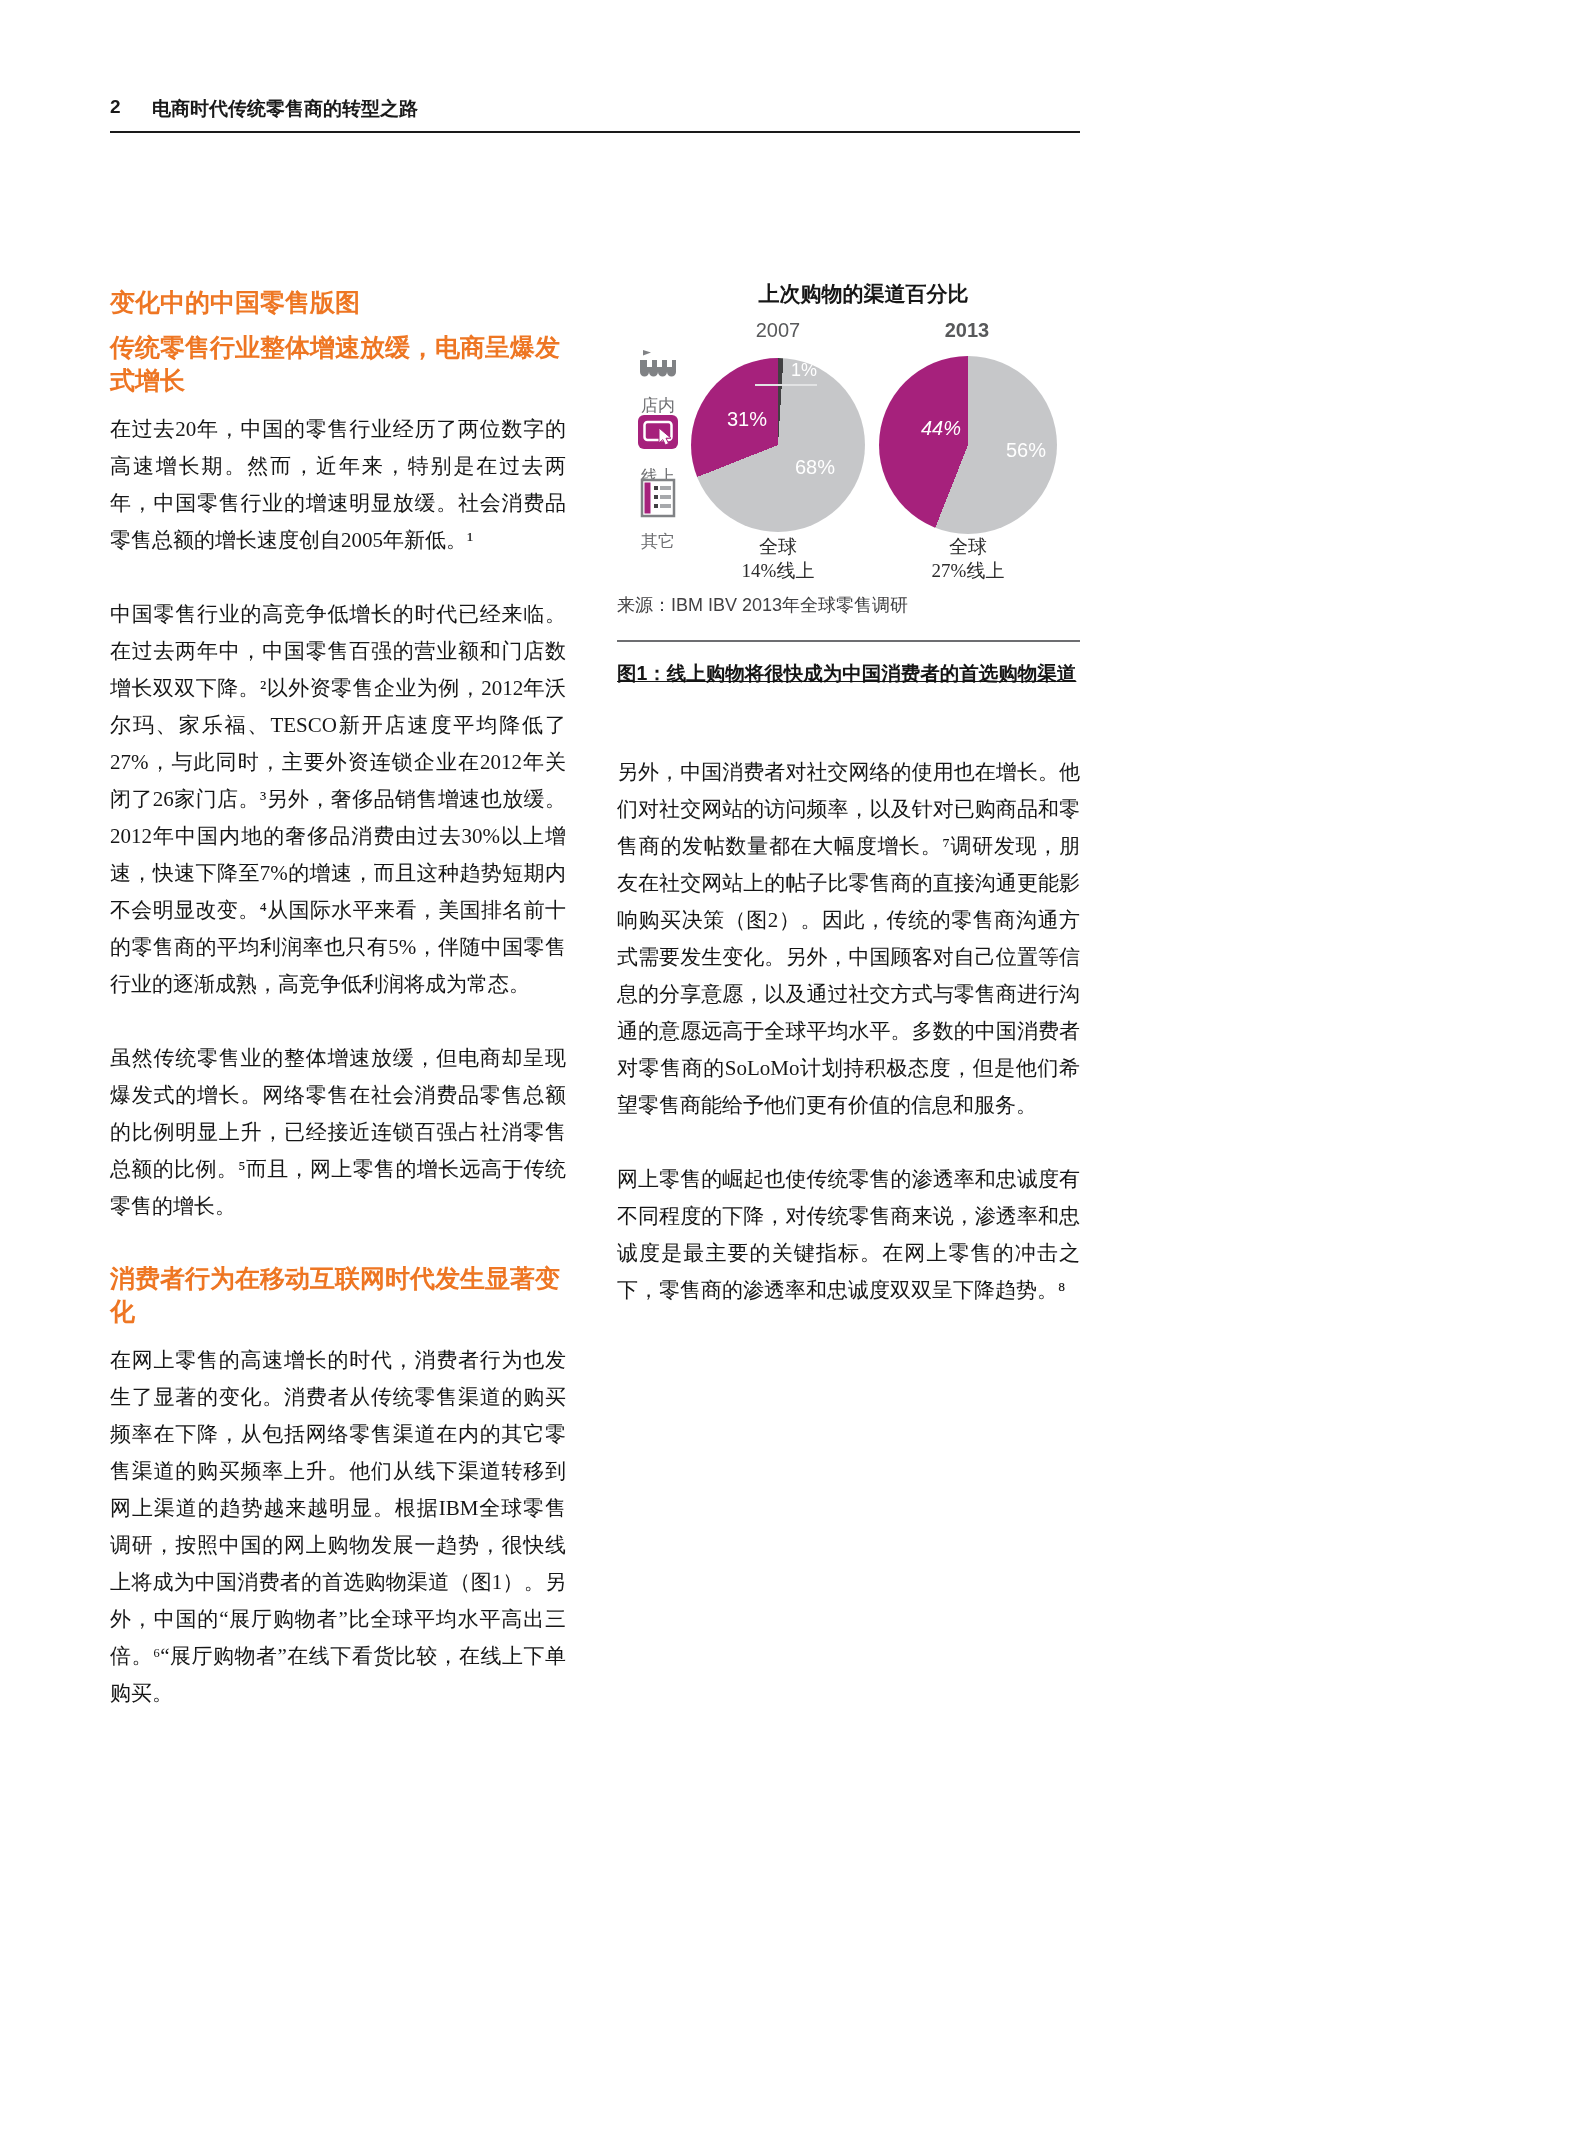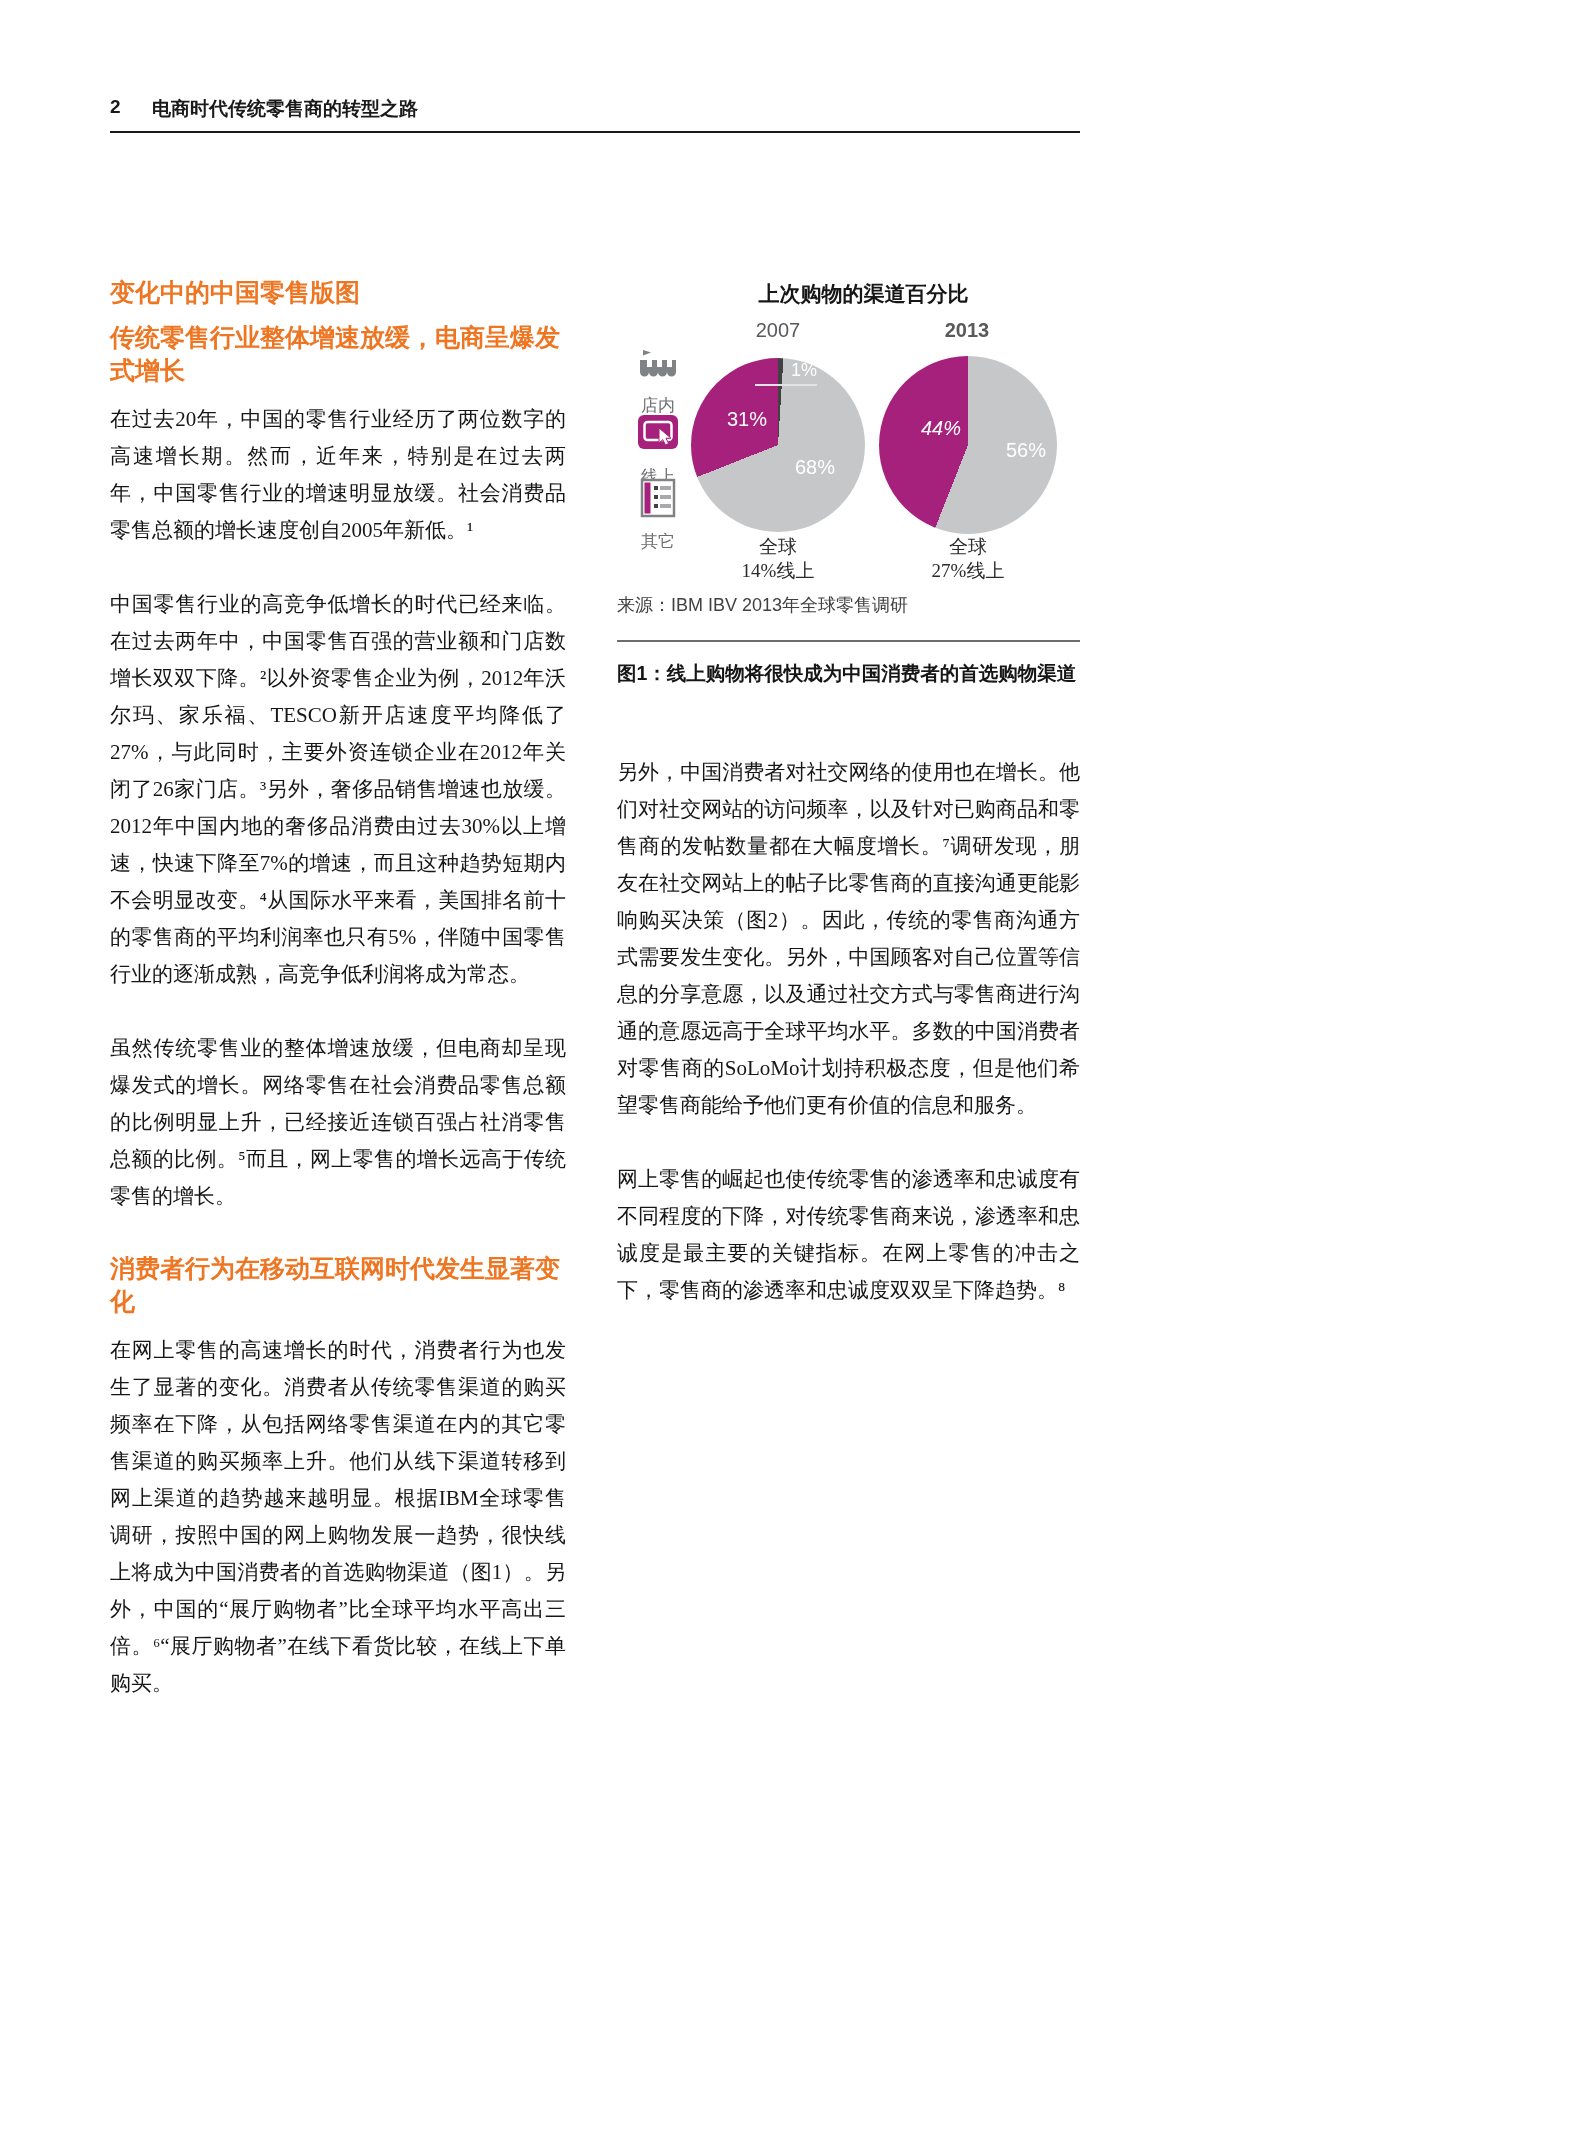--- a/index.html
+++ b/index.html
@@ -26,21 +26,21 @@
   }
   
   .col { position:absolute; top:272px; }
   .col-left  { left:110px; width:456px; }
   .col-right { left:617px; width:463px; }
 
   .section-heading {
     font-family:"Liberation Sans","DejaVu Sans",sans-serif;
     font-size:25px; font-weight:bold;
     color:var(--accent-orange,#ee7623);
-    margin:4px 0 12px 0;
+    margin:14px 0 12px 0;
   }
   .sub-heading {
     font-family:"Liberation Sans","DejaVu Sans",sans-serif;
     font-size:25px; font-weight:bold;
     color:var(--accent-orange,#ee7623);
     margin:0 0 14px 0;
   }
   .body-para {
     font-size:21px; line-height:37px;
     text-align:justify;
@@ -75,21 +75,21 @@
   .leader-1 { position:absolute; left:64px; top:26px; width:62px; height:2px; background:#e2e3e4; }
   .lbl-44 { left:42px;  top:61px;font-style:italic; }
   .lbl-56 { left:127px; top:83px; }
 
   .global-note { position:absolute; top:263px; width:170px; text-align:center; font-size:19px; line-height:24px; color:#2b2b2b;font-family:Liberation Serif, serif; }
   .gn-2012 { left:76px; }
   .gn-2013 { left:266px; }
 
   .source { position:absolute; left:0; top:321px; font-size:18px; color:#414042; }
   .fig-rule { position:absolute; left:0; top:368px; width:100%; height:2px; background:#6d6e71; }
-  .caption { position:absolute; left:0; top:388px; font-size:19.5px; font-weight:bold; color:#161616; }
+  .caption { position:absolute; left:0; top:388px; font-size:19.5px; font-weight:bold; color:#161616;text-decoration:underline; }
 </style>
 </head>
 <body>
 
 <div class="page">
 
   <header class="page-header">
     <span class="page-num">2</span>
     <span class="page-title">电商时代传统零售商的转型之路</span>
   </header>

